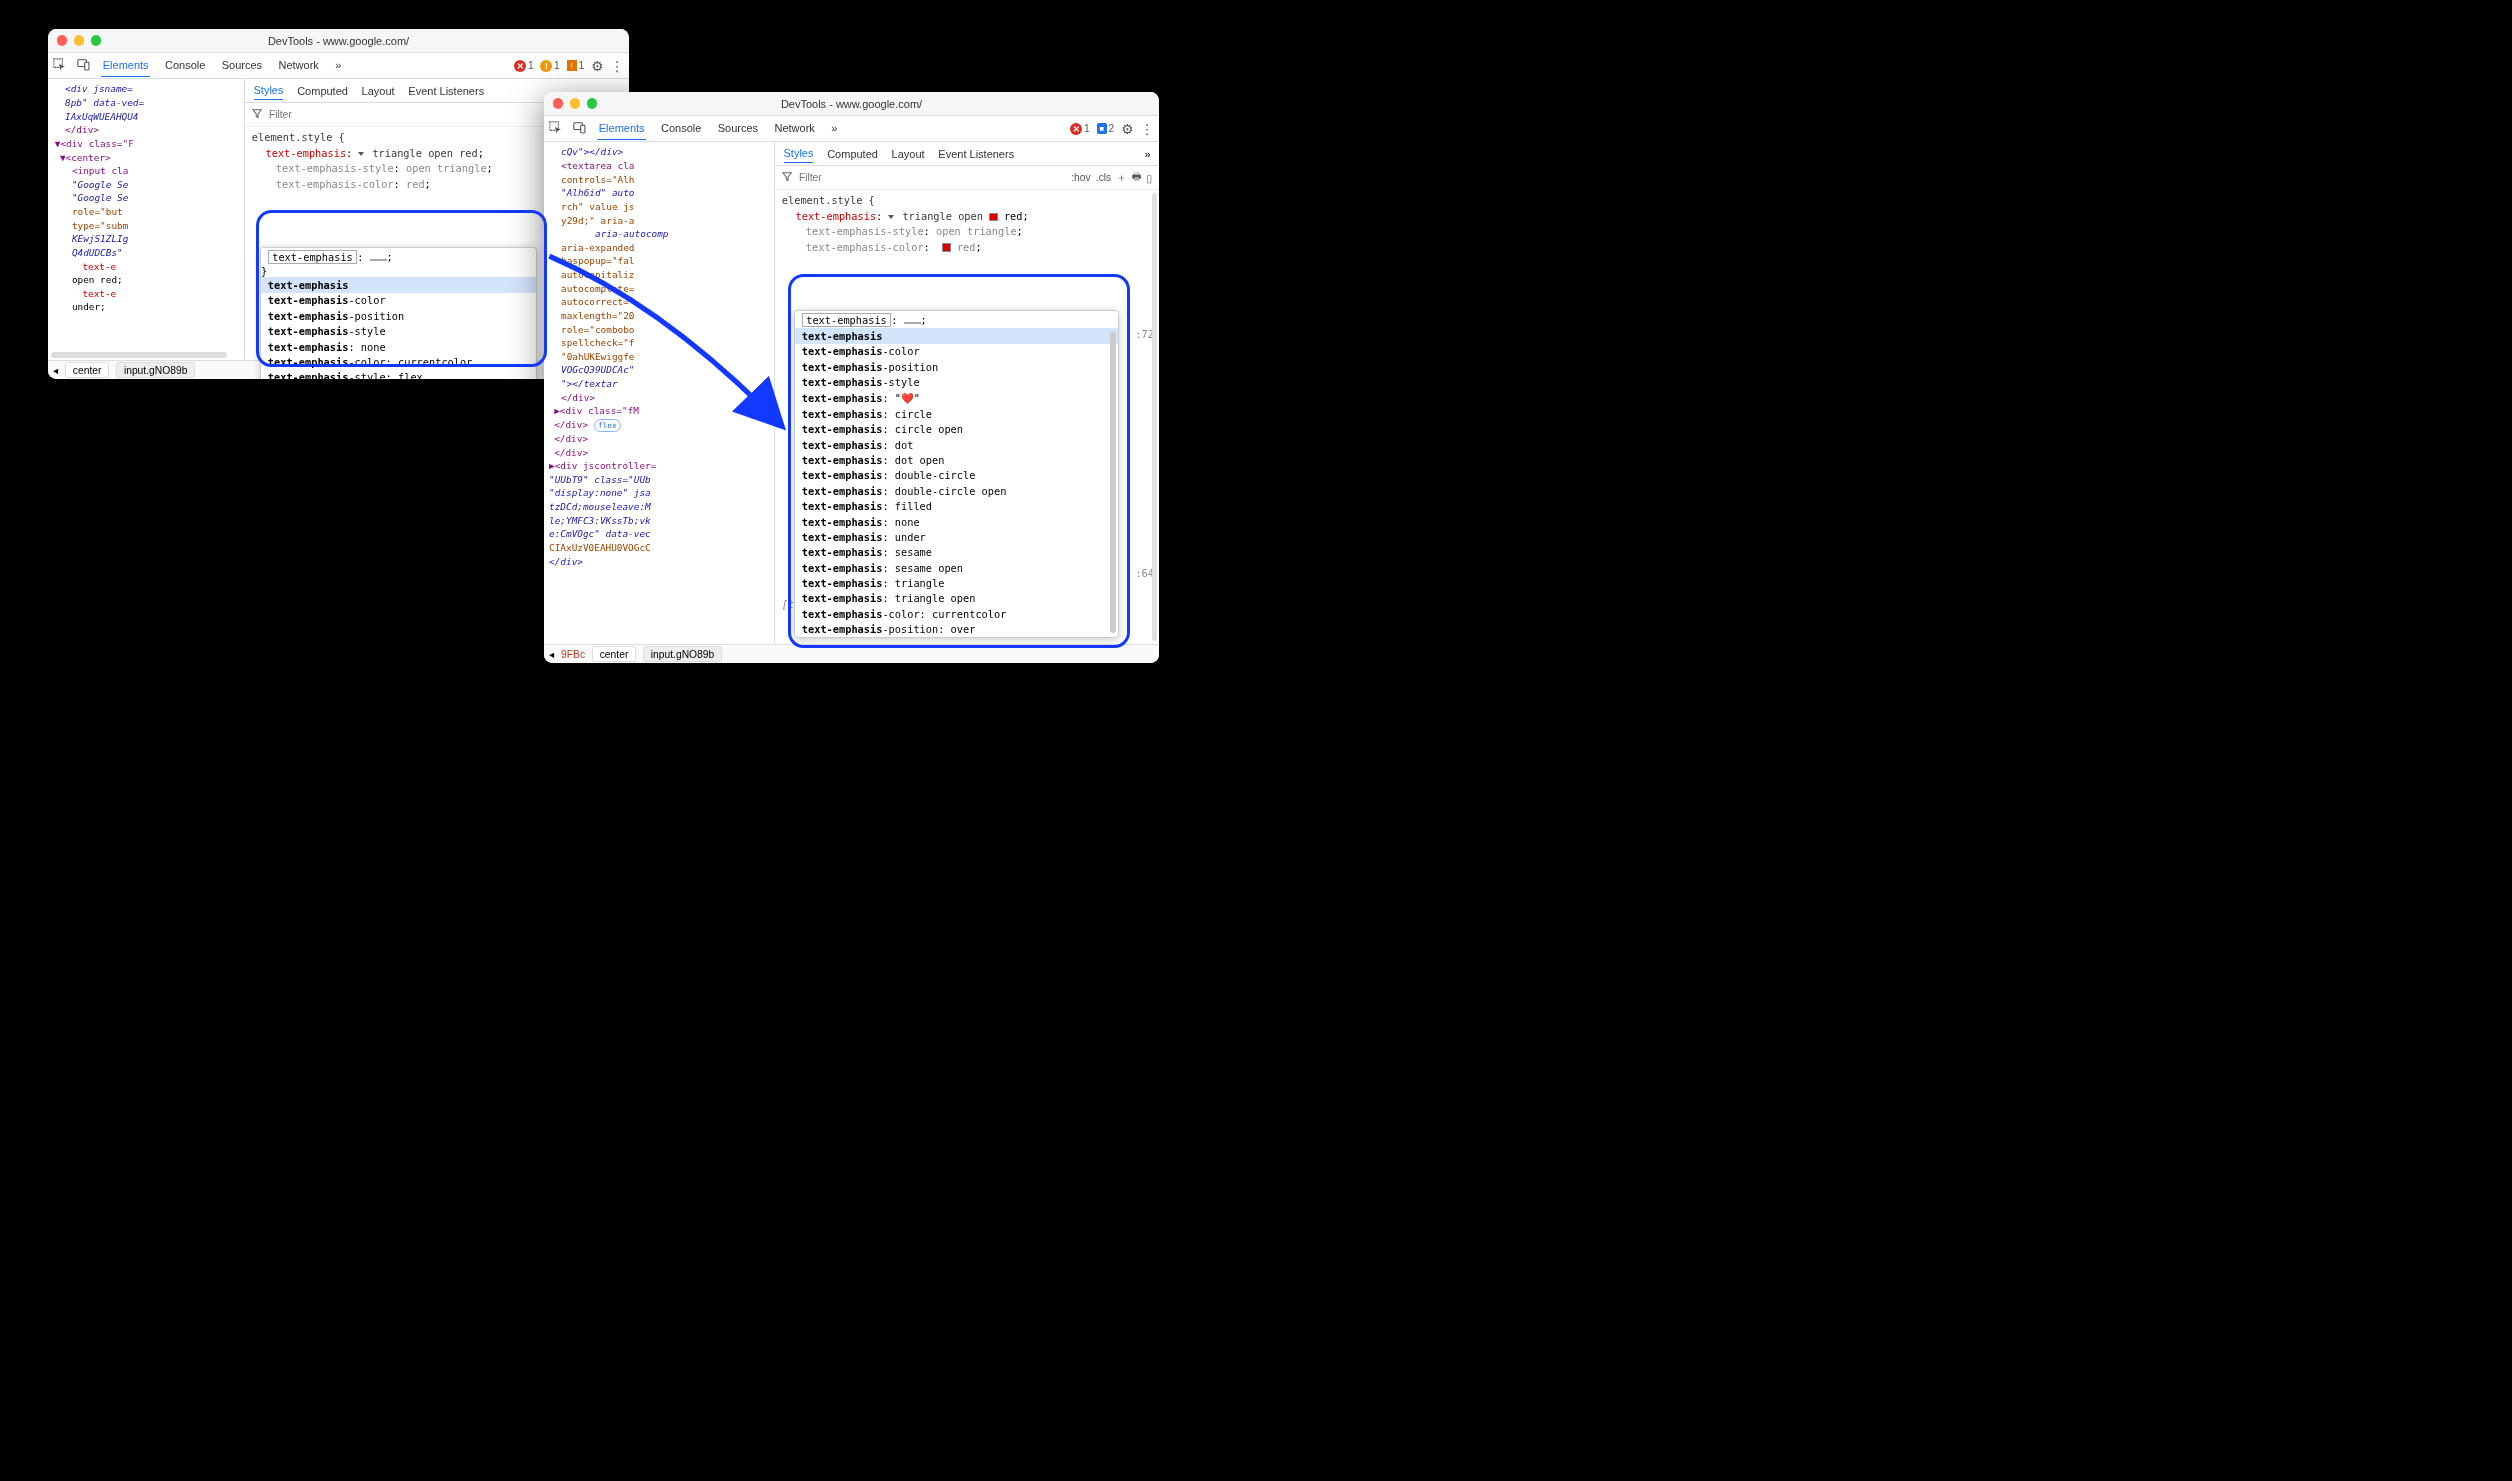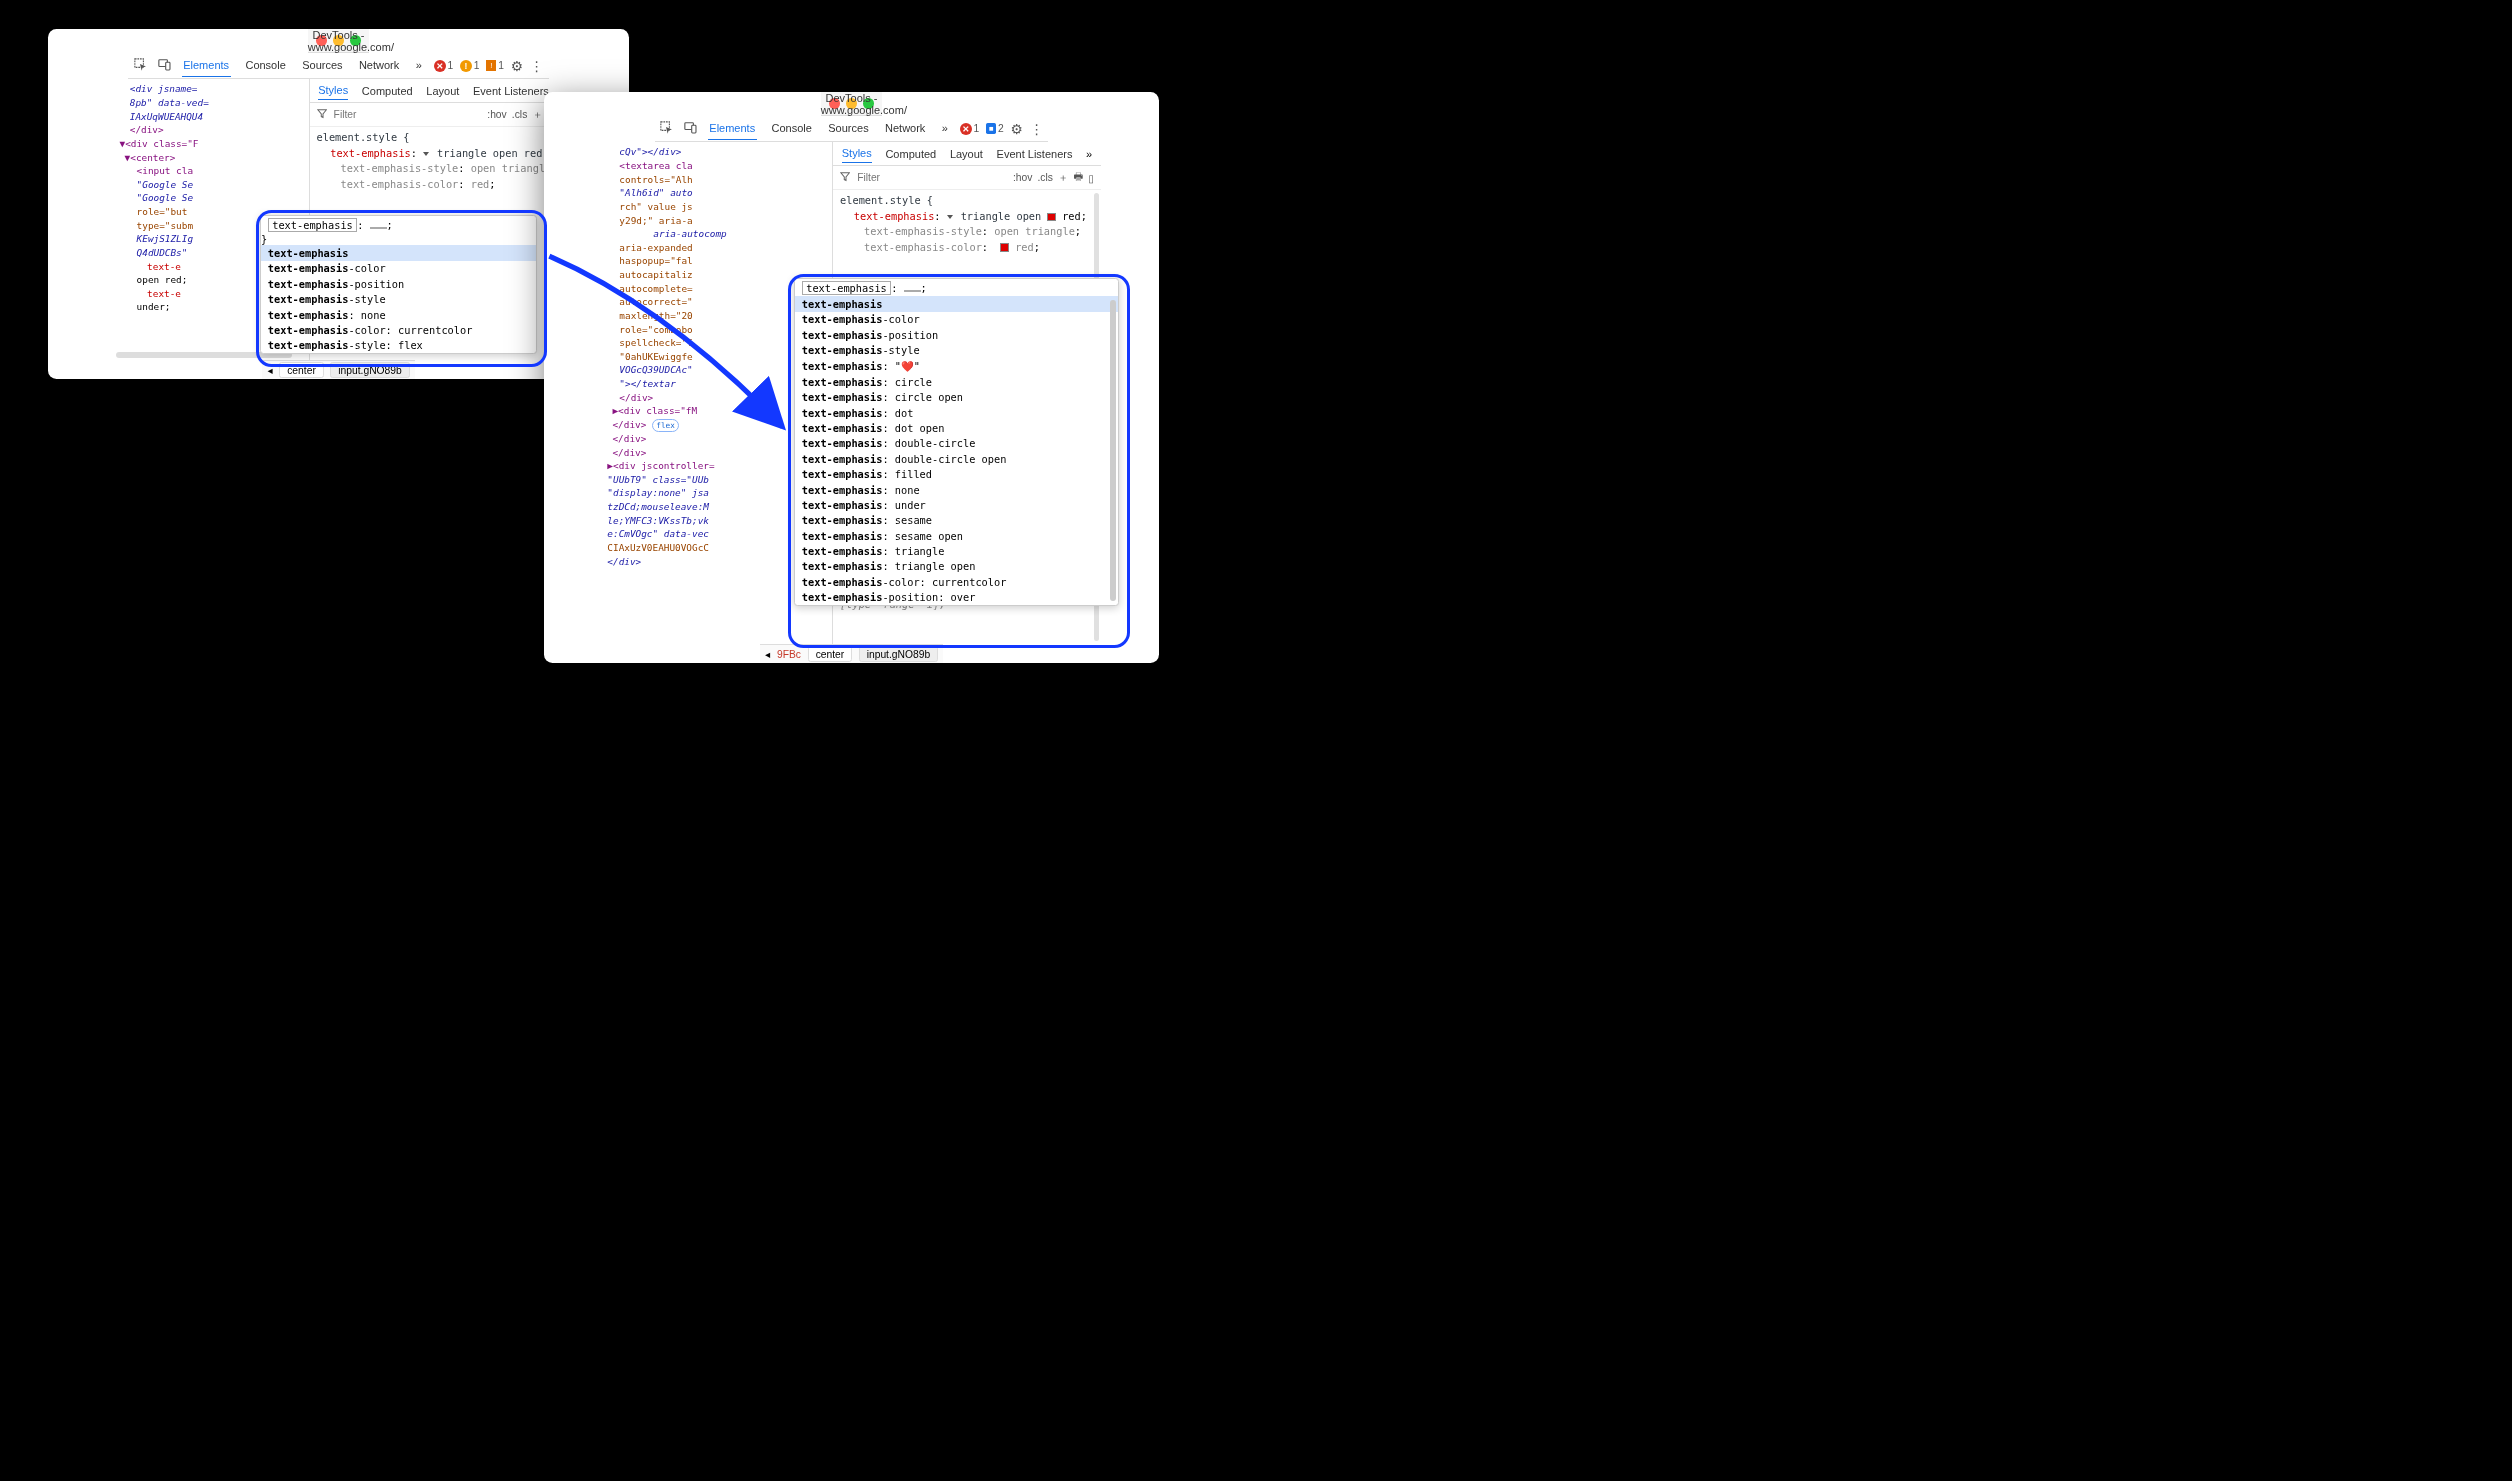--- a/index.html
+++ b/index.html
@@ -13,21 +13,20 @@
     overflow: hidden;
   }
   .window {
     position: absolute;
     background: #fff;
     border-radius: 8.5px;
     box-shadow: 0 8.5px 34px rgba(0,0,0,0.5);
     overflow: hidden;
     display: flex;
     flex-direction: column;
-    align-items: center;
   }
   .win1 { left: 48px; top: 29px; width: 581px; height: 350px; }
   .win2 { left: 544px; top: 92px; width: 615px; height: 571px; }
   .titlebar {
     height: 24px;
     background: #f6f6f6;
     display: flex;
     align-items: center;
     padding: 0 8.5px;
     border-bottom: 0.9px solid #ddd;
@@ -91,20 +90,21 @@
   .disc { display:inline-block; width:0; height:0; border-left:3.4px solid transparent; border-right:3.4px solid transparent; border-top:4.3px solid #555; vertical-align: middle; margin-right:1.7px;}
   .autocomplete {
     position: absolute;
     background: #fff;
     border: 0.9px solid #ccc;
     border-radius: 3.4px;
     box-shadow: 0 1.7px 8.5px rgba(0,0,0,0.2);
     font-family: Menlo, monospace;
     font-size: 10.3px;
     overflow-y: auto;
+    margin-top: 32px;
   }
   .ac-input-row { padding: 1.7px 6.8px; }
   .ac-input-row .fld { display:inline-block; border:0.9px solid #aaa; padding:0 3.4px; min-width:77px; background:#fff;}
   .ac-item { padding: 1.7px 6.8px; white-space: nowrap; }
   .ac-item.selected { background: #d4e4fb; }
   .ac-item .bold { font-weight: bold; }
   .highlight-box {
     position: absolute;
     border: 3.4px solid #1338ff;
     border-radius: 15.4px;

